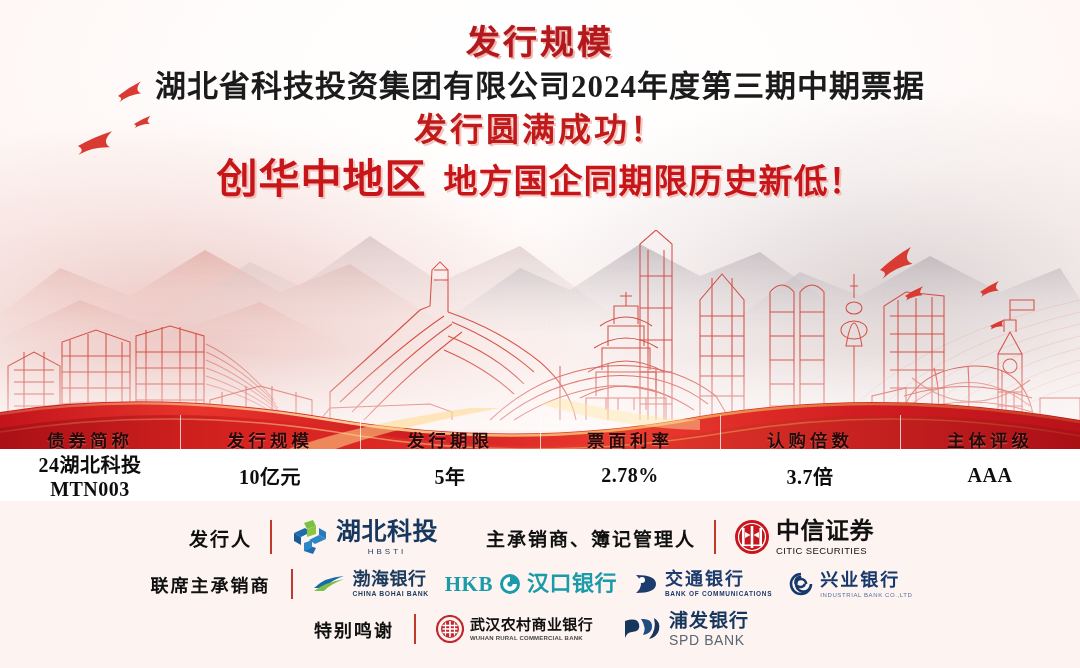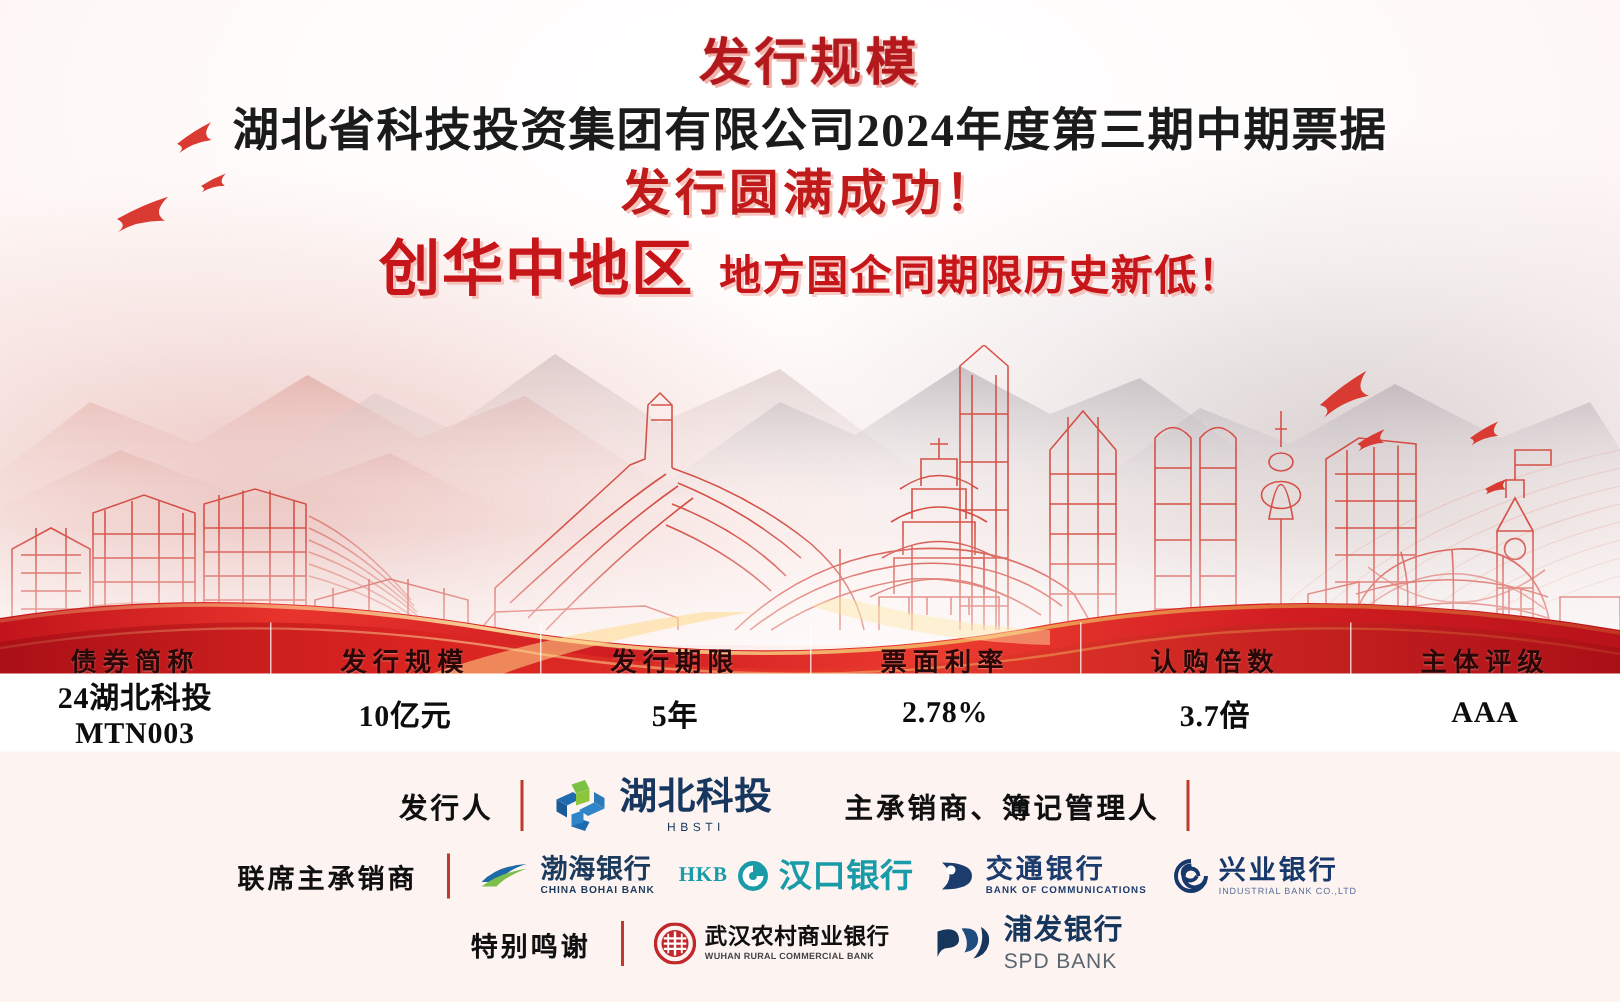--- a/index.html
+++ b/index.html
@@ -91,21 +91,21 @@
     text-shadow: 2px 2px 0 rgba(236,140,130,0.5);
     margin-bottom: 12px;
   }
   .hl4 {
     color: #c7161a;
     font-weight: bold;
     letter-spacing: 1px;
     text-shadow: 2px 2px 0 rgba(236,140,130,0.45);
   }
   .hl4 .big { font-size: 41px; }
-  .hl4 .small { font-size: 28px; margin-left: 17px; }
+  .hl4 .small { font-size: 34px; margin-left: 17px; }
 
   
   .ribbon-wrap {
     position: absolute;
     left: 0;
     top: 398px;
     width: 1080px;
     height: 66px;
     z-index: 7;
   }
@@ -205,21 +205,21 @@
   .logo-cn { font-weight: bold; letter-spacing: 0.5px; }
   .logo-en { letter-spacing: 0.2px; font-family: "Liberation Sans", sans-serif; }
 
   
   .l-hbsti .logo-cn { font-size: 25px; color: #17375e; }
   .l-hbsti .logo-en { font-size: 8px; color: #17375e; letter-spacing: 3px; margin-top: 4px; text-align: center; }
   .l-citic .logo-cn { font-size: 24px; color: #111; }
   .l-citic .logo-en { font-size: 9.5px; color: #111; margin-top: 3px; letter-spacing: 0.4px; }
   .l-bohai .logo-cn { font-size: 18px; color: #1b3a5c; }
   .l-bohai .logo-en { font-size: 6.8px; color: #1b3a5c; letter-spacing: 0.6px; margin-top: 3px; font-weight: bold; }
-  .l-hkb .hkb-abbr { font-size: 14px; font-weight: bold; color: #1a9ba8; font-family: "Liberation Serif", serif; letter-spacing: 0.5px; }
+  .l-hkb .hkb-abbr { font-size: 21px; font-weight: bold; color: #1a9ba8; font-family: "Liberation Serif", serif; letter-spacing: 0.5px; }
   .l-hkb .logo-cn { font-size: 22px; color: #1a9ba8; }
   .l-bocom .logo-cn { font-size: 18px; color: #1d3c6e; letter-spacing: 2px; }
   .l-bocom .logo-en { font-size: 6.5px; color: #1d3c6e; letter-spacing: 0.7px; margin-top: 3px; font-weight: bold; }
   .l-cib .logo-cn { font-size: 18px; color: #17386b; letter-spacing: 2px; }
   .l-cib .logo-en { font-size: 6px; color: #5b7099; letter-spacing: 0.6px; margin-top: 3px; }
   .l-wrcb .logo-cn { font-size: 15px; color: #101010; letter-spacing: 0.4px; }
   .l-wrcb .logo-en { font-size: 6px; color: #444; letter-spacing: 0.2px; margin-top: 2px; font-weight: bold; }
   .l-spd .logo-cn { font-size: 19px; color: #16365c; letter-spacing: 1px; }
   .l-spd .logo-en { font-size: 14px; color: #5c6670; letter-spacing: 0.6px; margin-top: 3px; font-family: "Liberation Sans", sans-serif; }
 </style>
@@ -477,20 +477,36 @@
         </svg>
         <span class="logo-text">
           <span class="logo-cn">湖北科投</span>
           <span class="logo-en">HBSTI</span>
         </span>
       </span>
 
       <span class="plabel" style="margin-left:34px;">主承销商、簿记管理人</span>
       <span class="vbar tall"></span>
 
+      <span class="logo l-citic">
+        <svg class="logo-mark" width="36" height="36" viewBox="0 0 36 36" aria-hidden="true">
+          <circle cx="18" cy="18" r="17" fill="#c8161d"></circle>
+          <circle cx="18" cy="18" r="13.5" fill="none" stroke="#ffffff" stroke-width="1.2"></circle>
+          <rect x="8" y="9" width="2.6" height="18" fill="#ffffff"></rect>
+          <rect x="16.7" y="7" width="2.6" height="22" fill="#ffffff"></rect>
+          <rect x="25.4" y="9" width="2.6" height="18" fill="#ffffff"></rect>
+          <path d="M11 13 L16.5 16 L11 19 Z" fill="#ffffff"></path>
+          <path d="M25 13 L19.5 16 L25 19 Z" fill="#ffffff"></path>
+          <rect x="7" y="25.5" width="22" height="1.6" fill="#ffffff"></rect>
+        </svg>
+        <span class="logo-text">
+          <span class="logo-cn">中信证券</span>
+          <span class="logo-en">CITIC SECURITIES</span>
+        </span>
+      </span>
     </div>
 
     <div class="prow r2">
       <span class="plabel sm">联席主承销商</span>
       <span class="vbar"></span>
 
       <span class="logo l-bohai">
         <svg class="logo-mark" width="34" height="20" viewBox="0 0 34 20" aria-hidden="true">
           <path d="M1 14 Q 12 3 31 2 Q 18 6 12 14 Z" fill="#1d6aa8"></path>
           <path d="M1 17 Q 13 8 31 5 Q 16 11 11 17 Z" fill="#7cbf4a"></path>

